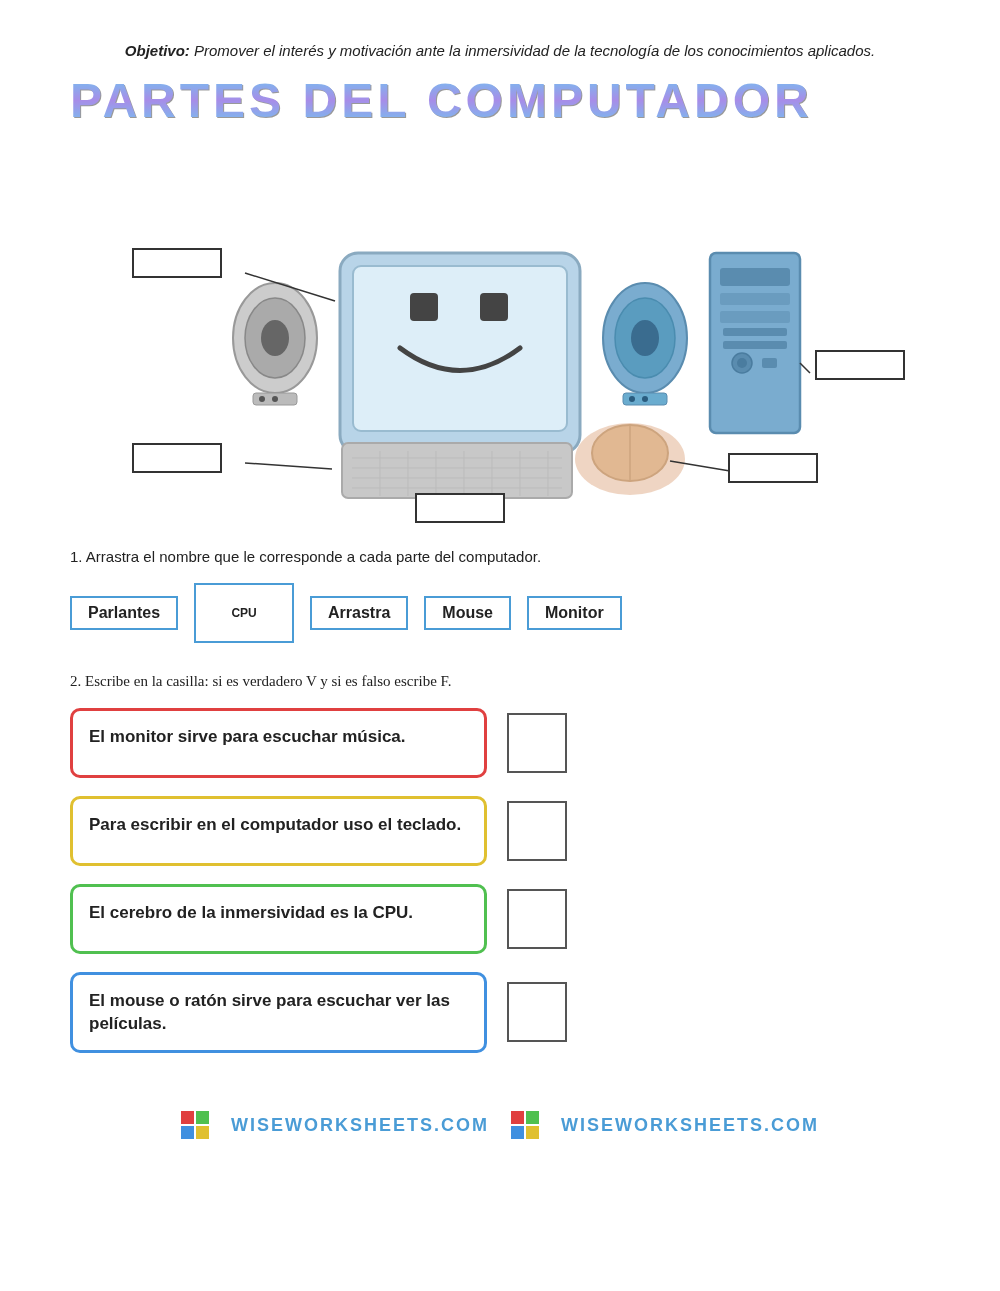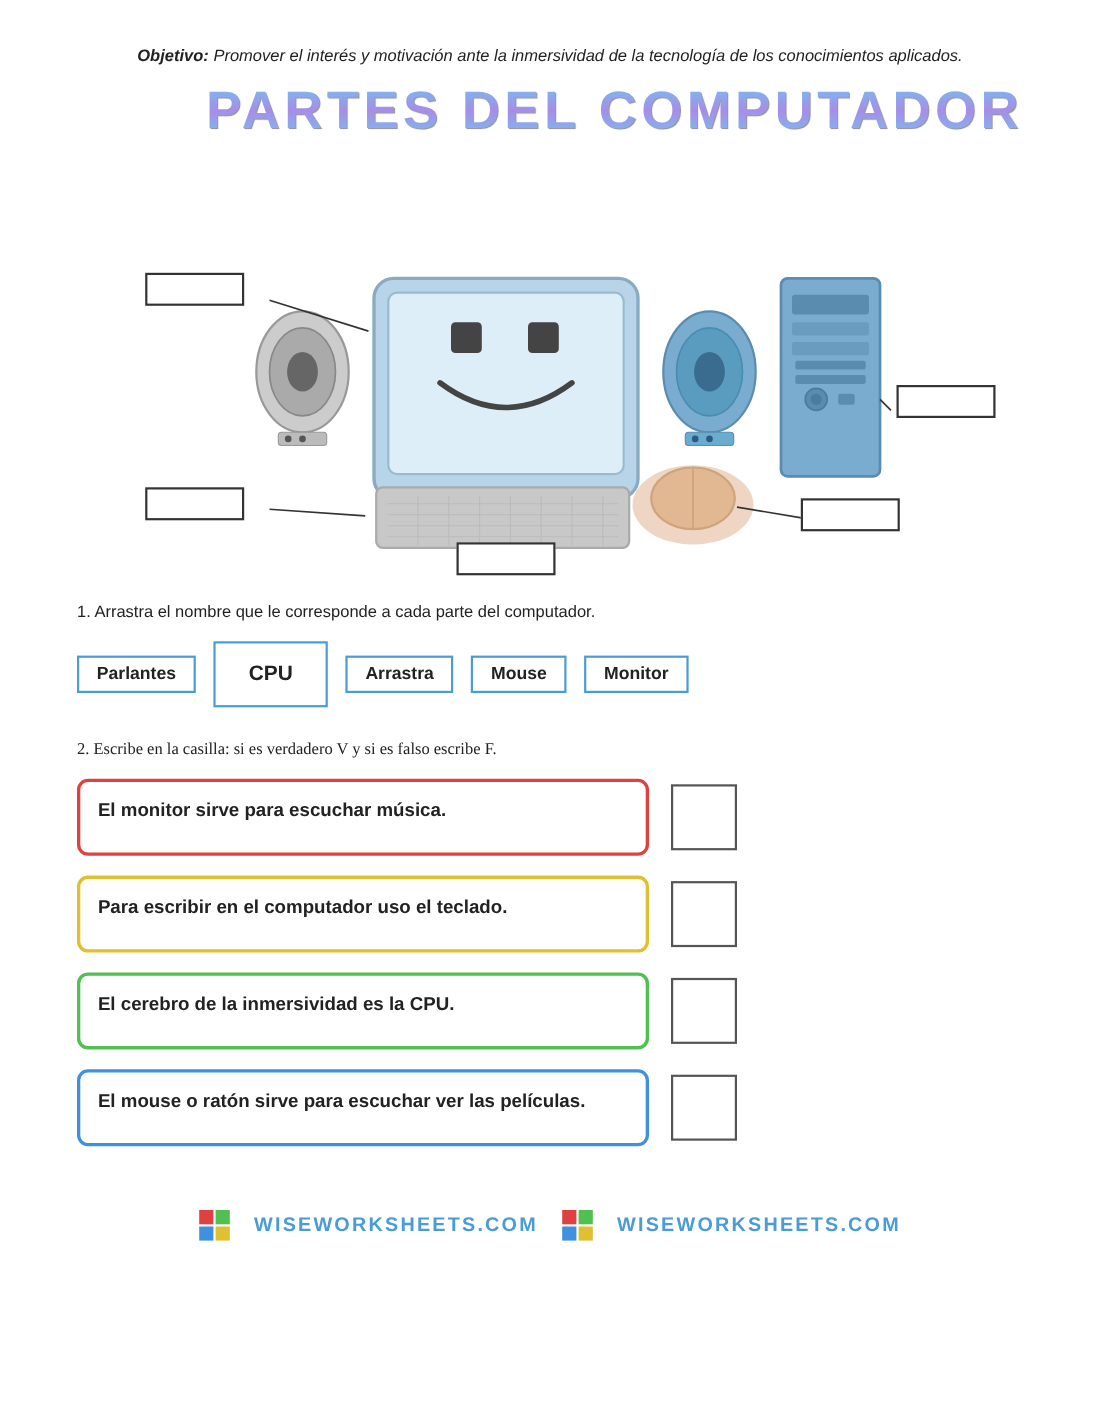--- a/index.html
+++ b/index.html
@@ -21,21 +21,21 @@
       font-size: 15px;
       line-height: 1.5;
       margin-bottom: 10px;
       color: #222;
       font-style: italic;
     }
     .objetivo strong {
       font-weight: bold;
     }
     .title {
-      text-align: right;
+      text-align: left;
       font-size: 48px;
       font-weight: 900;
       letter-spacing: 4px;
       margin-bottom: 20px;
       font-family: 'Arial Black', Arial, sans-serif;
       
       background: linear-gradient(180deg, #6ec6f0 0%, #a78de8 50%, #6ec6f0 100%);
       -webkit-background-clip: text;
       -webkit-text-fill-color: transparent;
       background-clip: text;
@@ -72,21 +72,21 @@
       padding: 6px 16px;
       font-size: 16px;
       font-weight: bold;
       color: #222;
       background: #fff;
       cursor: grab;
     }
     .drag-word-cpu {
       border: 2px solid #4a9cd6;
       padding: 10px 30px;
-      font-size: 19px;
+      font-size: 12px;
       font-weight: bold;
       color: #222;
       background: #fff;
       cursor: grab;
       display: flex;
       align-items: center;
       justify-content: center;
       min-width: 100px;
       min-height: 60px;
     }
@@ -103,21 +103,21 @@
       margin-bottom: 18px;
       gap: 20px;
     }
     .statement-box {
       border: 3px solid #ccc;
       border-radius: 10px;
       padding: 14px 16px;
       font-size: 17px;
       font-weight: bold;
       color: #222;
-      width: 520px;
+      width: 417px;
       min-height: 70px;
       line-height: 1.4;
       background: #fff;
     }
     .statement-box.red { border-color: #e04040; }
     .statement-box.yellow { border-color: #e0c030; }
     .statement-box.green { border-color: #50c050; }
     .statement-box.blue { border-color: #4090e0; }
     .answer-box {
       border: 2px solid #555;

